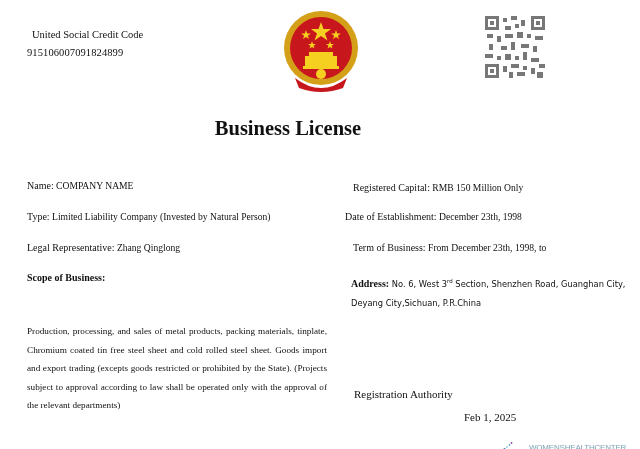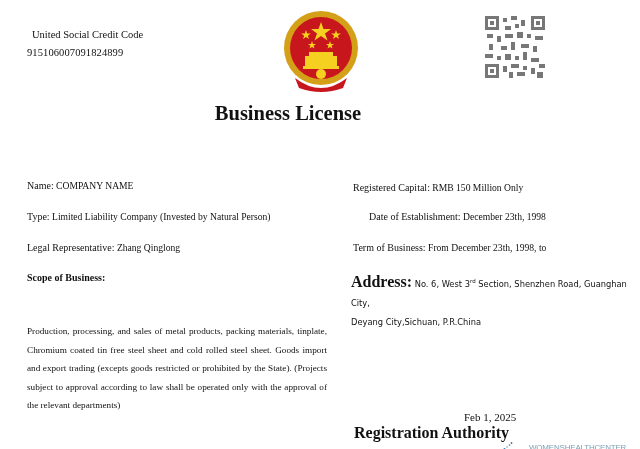--- a/index.html
+++ b/index.html
@@ -7,42 +7,42 @@
       width: 640px; height: 449px; overflow: hidden;
       background: #ffffff; position: relative;
       font-family: "Liberation Serif", "DejaVu Serif", serif;
       color: #111111;
     }
     .abs { position: absolute; }
     .credit-label { left: 32px; top: 29px; font-size: 10.5px; }
     .credit-code { left: 27px; top: 47px; font-size: 10.5px; letter-spacing: 0.1px; }
     .emblem { left: 281px; top: 8px; width: 80px; height: 86px; }
     .qr { left: 485px; top: 16px; width: 60px; height: 62px; }
-    .title { left: 0; width: 576px; top: 102px; text-align: center; font-size: 20.5px; font-weight: bold; }
+    .title { left: 0; width: 576px; top: 117px; text-align: center; font-size: 20.5px; font-weight: bold; }
     .field { font-size: 9.6px; white-space: nowrap; }
     .field b { font-weight: normal; font-size: 10px; }
     .f-name { left: 27px; top: 180px; }
     .f-type { left: 27px; top: 211px; }
     .f-legal { left: 27px; top: 242px; }
     .f-cap { left: 353px; top: 182px; }
-    .f-date { left: 369px; top: 211px; }
+    .f-date { left: 345px; top: 211px; }
     .f-term { left: 353px; top: 242px; }
     .scope-title { left: 27px; top: 272px; font-size: 10px; font-weight: bold; }
     .scope-body {
       left: 27px; top: 290px; width: 300px; font-size: 9.2px; line-height: 18.5px;
       text-align: justify;
       margin-top: 32px;
     }
     .address {
       left: 351px; top: 272px; width: 290px;
       font-family: "DejaVu Sans", "Liberation Sans", sans-serif; font-size: 8.3px; line-height: 19px;
     }
-    .address b { font-family: "Liberation Serif", serif; font-size: 16px; font-weight: bold; margin-top: 16px; }
+    .address b { font-family: "Liberation Serif", serif; font-size: 10px; font-weight: bold; margin-top: 16px; }
     .address sup { font-size: 5.5px; }
-    .reg-auth { left: 354px; top: 388px; font-size: 16px; font-weight: bold; margin-top: 36px; }
+    .reg-auth { left: 354px; top: 388px; font-size: 11px; font-weight: normal; }
     .reg-date { left: 464px; top: 411px; font-size: 11px; text-align: center; }
     .watermark {
       left: 503px; top: 442px; display: flex; align-items: center; gap: 16px;
       font-family: "Liberation Sans", sans-serif; font-size: 8px; color: #7aa3b5;
       letter-spacing: -0.2px;
     }
     .wm-org { background: #15803d; color: #fff; padding: 0 2px; font-weight: bold; font-size: 8px; }
   </style>
 </head>
 <body>

